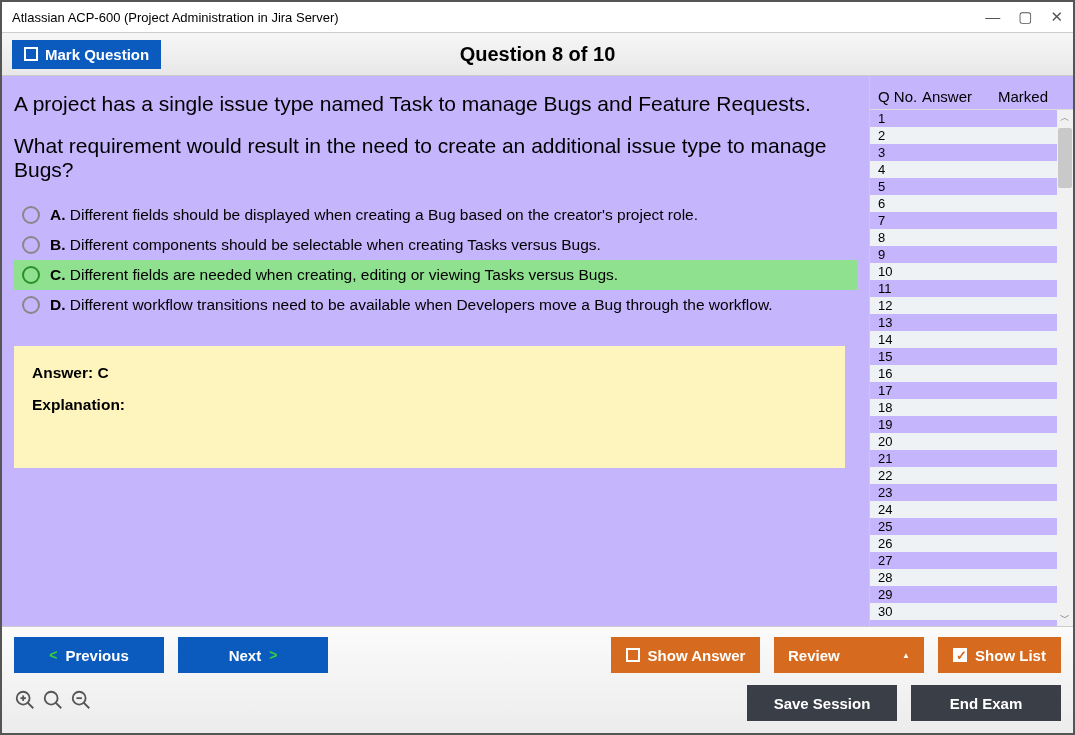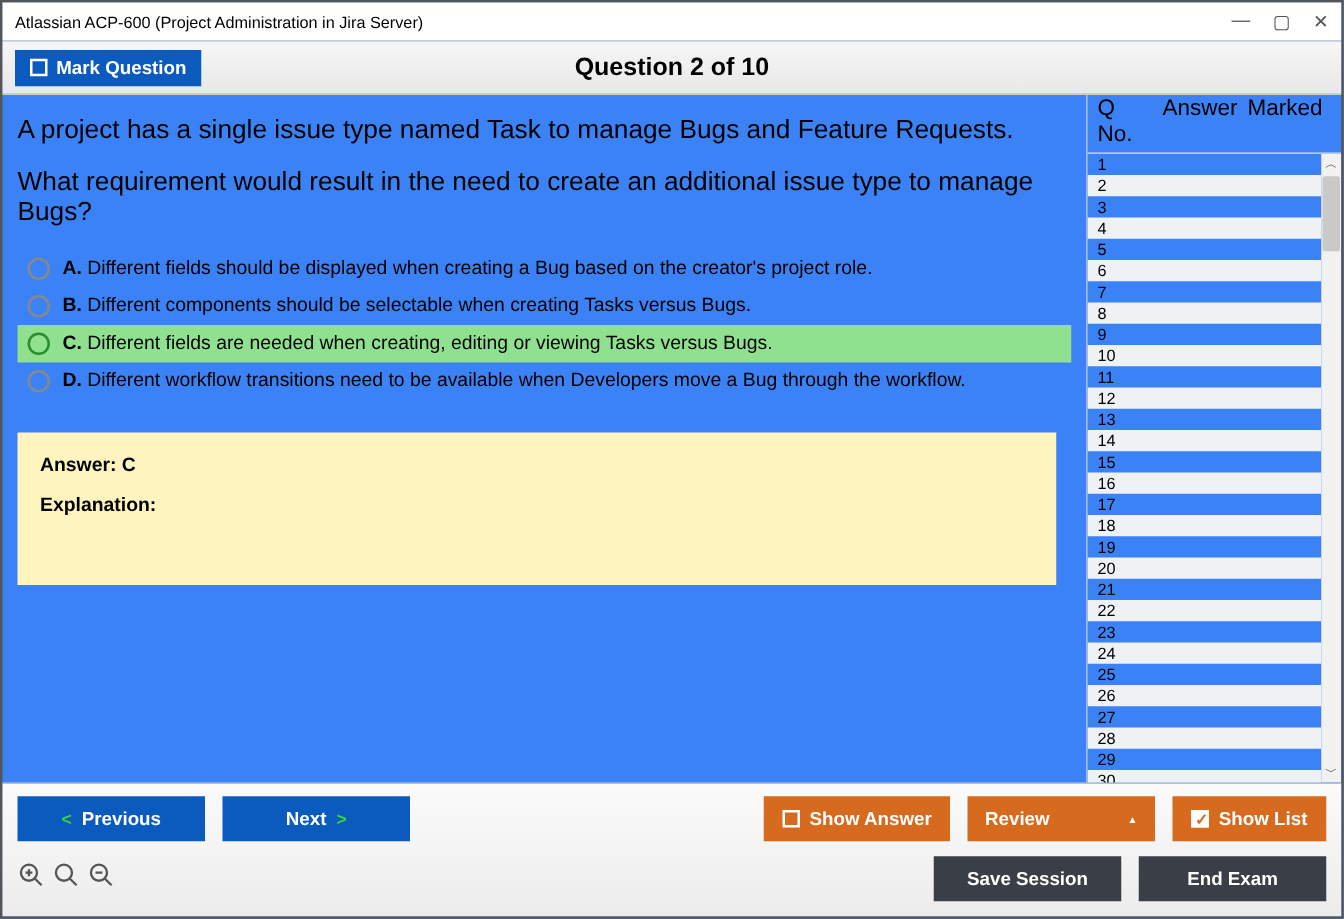--- a/index.html
+++ b/index.html
@@ -1,39 +1,39 @@
 <!DOCTYPE html>
 <html><head>
 <meta charset="utf-8">
 <style>
   * { box-sizing: border-box; }
   html, body { margin:0; padding:0; font-family: Arial, Helvetica, sans-serif; font-size:14px; color:#000; }
-  .window { width:1075px; height:735px; background:#3b82f6; border:2px solid #555; position:relative; display:flex; flex-direction:column; }
+  .window { width:1075px; height:735px; background:#c4b5fd; border:2px solid #555; position:relative; display:flex; flex-direction:column; }
   .titlebar { height:30px; background:#fff; display:flex; align-items:center; justify-content:space-between; padding:0 10px; font-size:13px; }
   .titlebar .controls { display:flex; gap:18px; color:#555; }
   .titlebar .controls span { cursor:default; font-size:15px; font-family: "Segoe UI", sans-serif; }
   .headerbar { height:44px; background:linear-gradient(#f6f6f6,#e8e8e8); border-top:1px solid #ccc; border-bottom:1px solid #ccc; display:flex; align-items:center; padding:0 10px; position:relative; }
   .mark-btn { background:#0b5bbf; color:#fff; border:none; padding:6px 12px; font-weight:bold; font-size:15px; display:flex; align-items:center; gap:7px; cursor:pointer; }
   .mark-btn .chk { width:14px; height:14px; border:2px solid #fff; display:inline-block; }
   .qtitle { position:absolute; left:50%; transform:translateX(-50%); font-size:20px; font-weight:bold; }
   .body { flex:1; display:flex; overflow:hidden; }
   .main { flex:1; padding:10px 12px 0 12px; overflow:auto; }
   .qline { font-size:21px; margin:6px 0 18px 0; }
   .opt { display:flex; gap:10px; padding:6px 8px; }
   .opt .radio { width:18px; height:18px; border:2px solid #888; border-radius:50%; flex-shrink:0; }
   .opt.sel { background:#8fe08f; }
   .opt.sel .radio { border-color:#2a8f2a; }
   .opt .txt { font-size:15.5px; }
   .opt .lab { font-weight:bold; }
   .ansbox { background:#fdf4be; margin:26px 12px 0 0; padding:18px 18px 40px 18px; }
   .ansbox .line { font-weight:bold; font-size:15.5px; margin-bottom:14px; }
   .side { width:204px; border-left:1px solid #ccc; display:flex; flex-direction:column; }
-  .side-head { display:flex; font-size:18px; padding:0 6px 4px 8px; border-bottom:1px solid #ddd; }
+  .side-head { display:flex; font-size:15px; padding:12px 6px 4px 8px; border-bottom:1px solid #ddd; }
   .side-head .c1 { width:44px; }
-  .side-head .c2 { width:76px;text-align:center; }
+  .side-head .c2 { width:76px; }
   .side-head .c3 { flex:1; }
   .side-body { flex:1; overflow:hidden; position:relative; }
   .side-rows { position:absolute; top:0; left:0; right:16px; bottom:0; overflow:hidden; }
   .side-row { display:flex; font-size:13px; height:17px; align-items:center; padding-left:8px; }
   .side-row.alt { background:#eef2f5; }
   .side-row .n { width:44px; }
   .vscroll { position:absolute; right:0; top:0; bottom:0; width:16px; background:#f1f1f1; display:flex; flex-direction:column; align-items:center; }
   .vscroll .arrow { height:16px; width:16px; font-size:10px; display:flex; align-items:center; justify-content:center; color:#555; }
   .vscroll .thumb { margin-top:2px; width:14px; height:60px; background:#c9c9c9; border-radius:2px; }
   .footer { background:linear-gradient(#fbfbfb,#ececec); border-top:1px solid #ccc; padding:10px 12px 12px 12px; }
@@ -65,21 +65,21 @@
       <span>▢</span>
       <span>✕</span>
     </div>
   </div>
 
   <div class="headerbar">
     <button class="mark-btn">
       <span class="chk"></span>
       <span>Mark Question</span>
     </button>
-    <div class="qtitle">Question 2 of 10</div>
+    <div class="qtitle">Question 8 of 10</div>
   </div>
 
   <div class="body">
     <div class="main">
       <div class="qline">A project has a single issue type named Task to manage Bugs and Feature Requests.</div>
       <div class="qline">What requirement would result in the need to create an additional issue type to manage Bugs?</div>
 
       <div id="options">
           <div class="opt">
             <span class="radio"></span>

